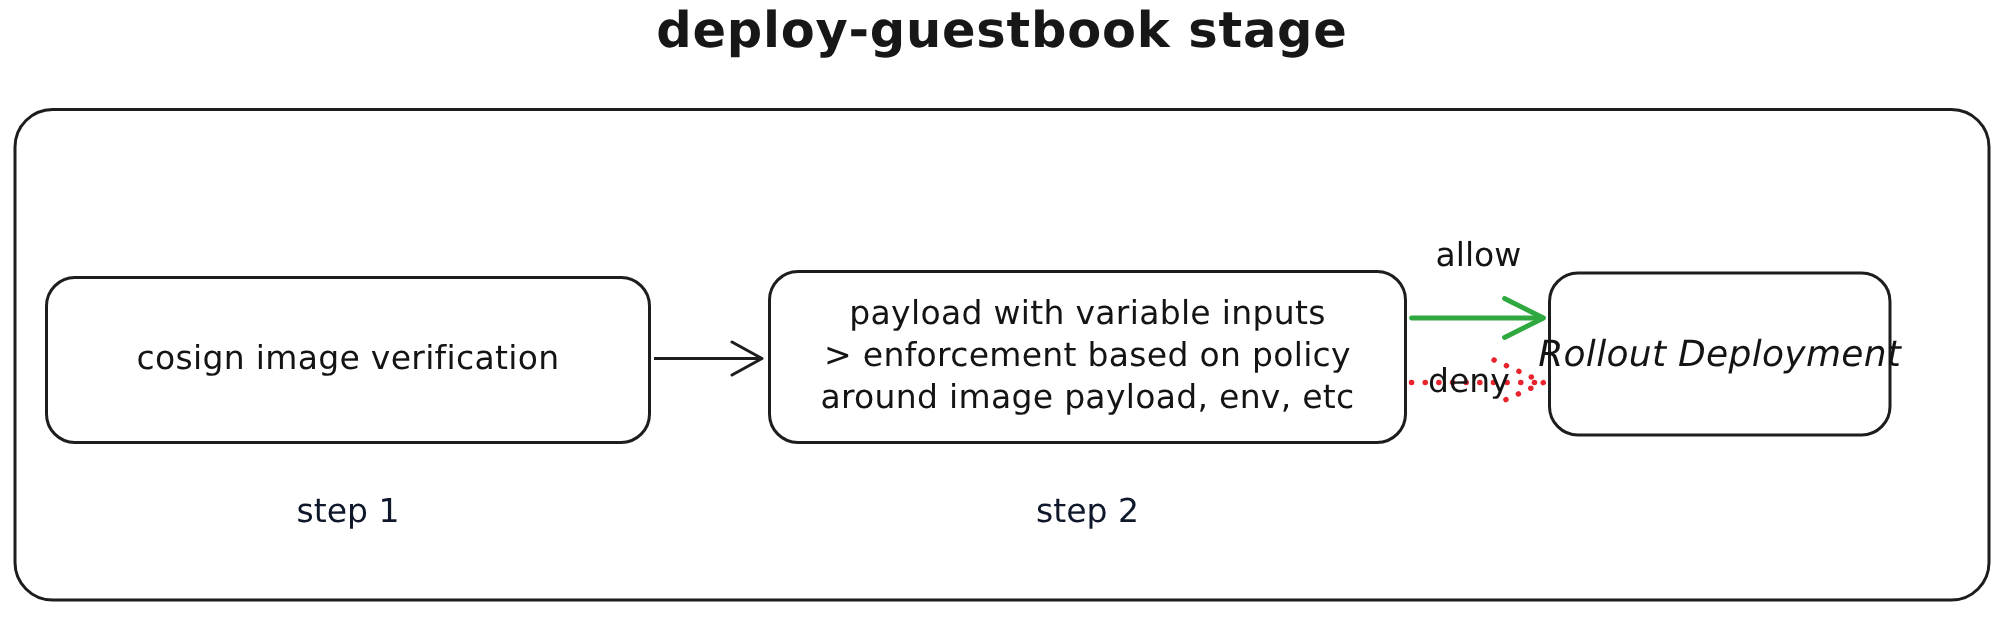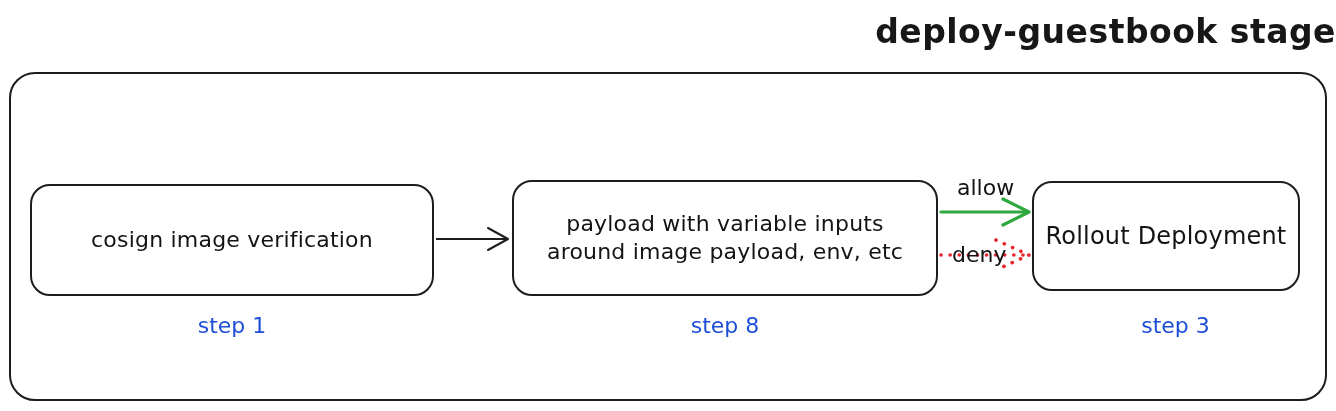--- a/index.html
+++ b/index.html
@@ -20,23 +20,23 @@
     position: absolute;
     left: 0; top: 0;
     width: 1336px;
     height: 411px;
   }
 
   
   .diagram-title {
     position: absolute;
     left: 0;
-    top: 12px;
+    top: 0;
     width: 1336px;
-    text-align: right;
+    text-align: center;
     font-family: "DejaVu Sans", sans-serif;
     font-size: 33px;
     font-weight: 600;
     letter-spacing: 0.5px;
     color: #171717;
     white-space: nowrap;
   }
 
   
   .stage-container {
@@ -82,47 +82,49 @@
   }
   #step2-box {
     left: 512px;
     top: 180px;
     width: 426px;
     height: 116px;
   }
   #step3-box {
     left: 1032px;
     top: 181px;
-    width: 268px;
+    width: 229px;
     height: 110px;
+    font-style: italic;
   }
   #step3-box .line { font-size: 24px; }
 
   
   .step-caption {
     position: absolute;
     font-family: "DejaVu Sans", sans-serif;
     font-size: 22px;
-    color: #1d4ed8;
+    color: #0f172a;
     text-align: center;
     white-space: nowrap;
+    margin-top: 16px;
   }
   #caption-1 { left: 30px;  top: 313px; width: 404px; }
   #caption-2 { left: 512px; top: 313px; width: 426px; }
   #caption-3 { left: 1032px; top: 313px; width: 287px; }
 
   
   .edge-label {
     position: absolute;
     font-family: "DejaVu Sans", sans-serif;
     font-size: 22px;
     white-space: nowrap;
     color: #141414;
   }
-  #label-allow { left: 957px; top: 175px; text-align: right; }
+  #label-allow { left: 957px; top: 158px; text-align: right; }
   #label-deny  { left: 952px; top: 242px; }
 
   
   #connectors {
     position: absolute;
     left: 0; top: 0;
     width: 1336px;
     height: 411px;
     pointer-events: none;
   }
@@ -154,25 +156,25 @@
     </g>
   </svg>
 
   <div class="step-box" id="step1-box">
     <div class="line">cosign image verification</div>
   </div>
   <div class="step-caption" id="caption-1">step 1</div>
 
   <div class="step-box" id="step2-box">
     <div class="line">payload with variable inputs</div>
+    <div class="line">&gt; enforcement based on policy</div>
     <div class="line">around image payload, env, etc</div>
   </div>
-  <div class="step-caption" id="caption-2">step 8</div>
+  <div class="step-caption" id="caption-2">step 2</div>
 
   <div class="step-box" id="step3-box">
     <div class="line">Rollout Deployment</div>
   </div>
-  <div class="step-caption" id="caption-3">step 3</div>
 
   <div class="edge-label" id="label-allow">allow</div>
   <div class="edge-label" id="label-deny">deny</div>
 
 </div>
 
 </body></html>

